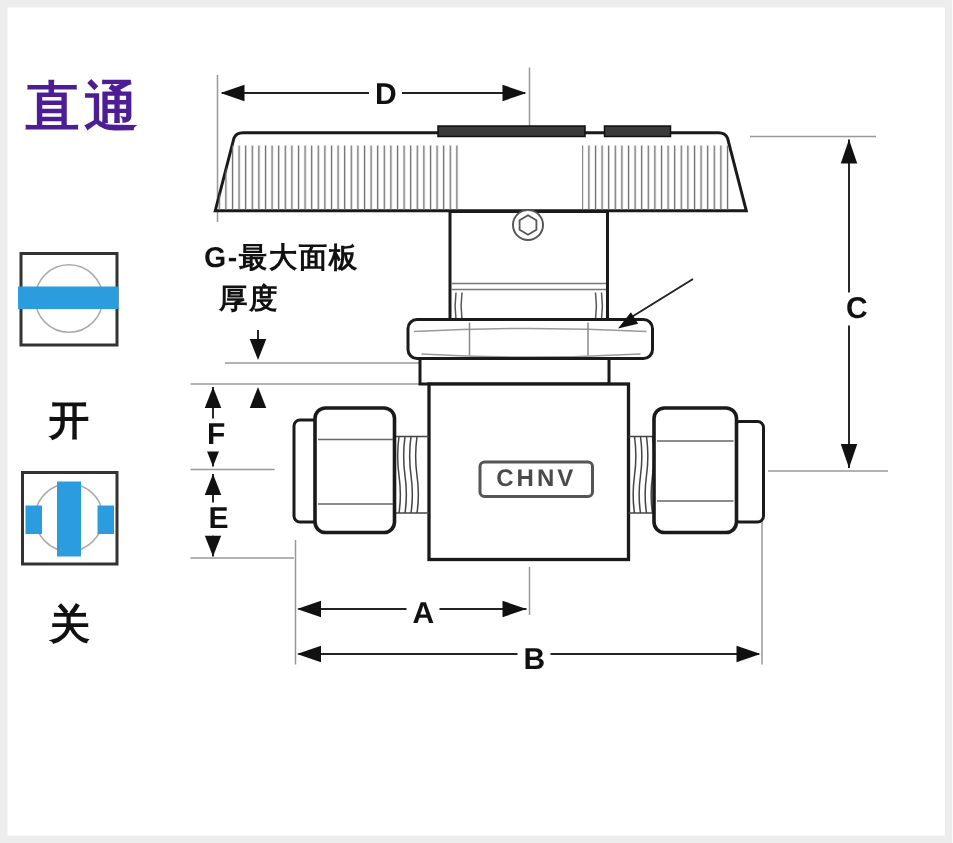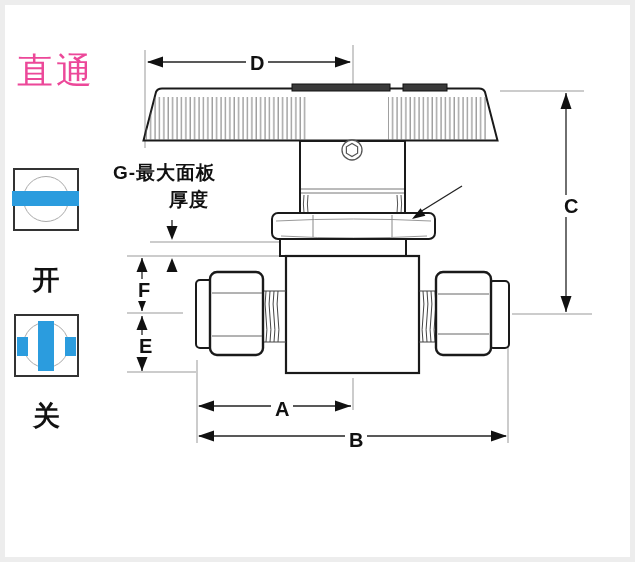--- a/index.html
+++ b/index.html
@@ -5,21 +5,21 @@
   html,body{margin:0;padding:0;background:#fff;}
   .canvas{
     position:relative;width:635px;height:562px;background:#ffffff;
     border:5px solid #ededed;box-sizing:border-box;overflow:hidden;
     font-family:"Liberation Sans","DejaVu Sans",sans-serif;
   }
   .abs{position:absolute;}
   .lbl{position:absolute;color:#111;line-height:1;white-space:nowrap;}
   .dimletter{font-size:20px;font-weight:bold;background:#fff;padding:1px 4px;}
   .cjk{font-size:19px;font-weight:600;letter-spacing:1px;}
-  .title{font-size:36px;font-weight:normal;color:#ec4899;letter-spacing:3px;}
+  .title{font-size:36px;font-weight:bold;color:#4c1d95;letter-spacing:3px;}
   .symlabel{font-size:27px;font-weight:600;text-align:center;}
   .sym-square{position:absolute;border:2.5px solid #333;background:#fff;box-sizing:border-box;}
   .sym-circle{position:absolute;border:1.5px solid #aaa;border-radius:50%;box-sizing:border-box;}
   .blue{background:#2b9cde;}
   .brandbox{
     position:absolute;border:2px solid #555;border-radius:4px;background:#fff;
     display:flex;align-items:center;justify-content:center;
     font-size:16px;font-weight:bold;color:#4a4a4a;letter-spacing:2px;box-sizing:border-box;
   }
   svg{position:absolute;left:0;top:0;}
@@ -159,24 +159,25 @@
   <div>
     <div class="sym-square" style="left:9px;top:309px;width:65px;height:63px;">
       <div class="sym-circle" style="left:7px;top:6px;width:46px;height:46px;"></div>
       <div class="abs blue" style="left:22px;top:5px;width:16px;height:50px;"></div>
       <div class="abs blue" style="left:1px;top:21px;width:11px;height:19px;"></div>
       <div class="abs blue" style="right:1px;top:21px;width:11px;height:19px;"></div>
     </div>
     <div class="lbl symlabel" style="left:9px;top:398px;width:65px;">关</div>
   </div>
 
-  <div class="lbl cjk" style="left:108px;top:158px;">G-最大面板</div>
-  <div class="lbl cjk" style="left:164px;top:185px;">厚度</div>
+  <div class="lbl cjk" style="left:131px;top:158px;">G-最大面板</div>
+  <div class="lbl cjk" style="left:141px;top:185px;">厚度</div>
 
   <div class="lbl dimletter" style="left:241px;top:47px;">D</div>
   <div class="lbl dimletter" style="left:555px;top:190px;">C</div>
   <div class="lbl dimletter" style="left:129px;top:274px;">F</div>
   <div class="lbl dimletter" style="left:130px;top:330px;">E</div>
   <div class="lbl dimletter" style="left:266px;top:393px;">A</div>
   <div class="lbl dimletter" style="left:340px;top:424px;">B</div>
 
+  <div class="brandbox" style="left:314px;top:302px;width:77px;height:25px;">CHNV</div>
 
 </div>
 
 </body></html>

